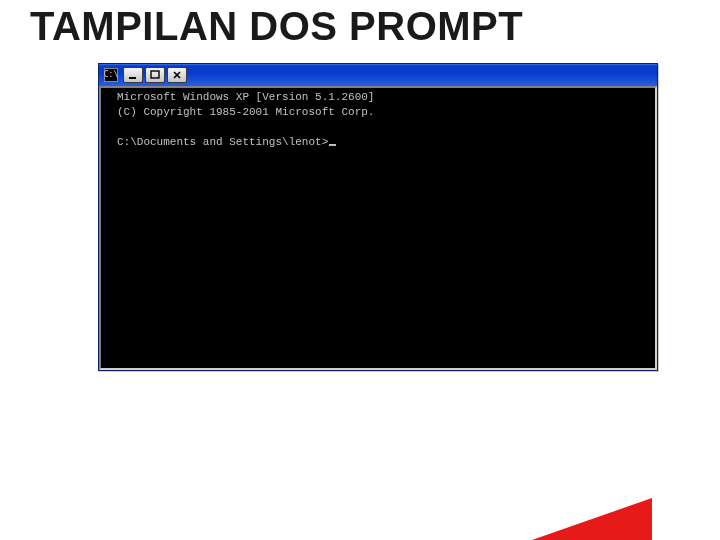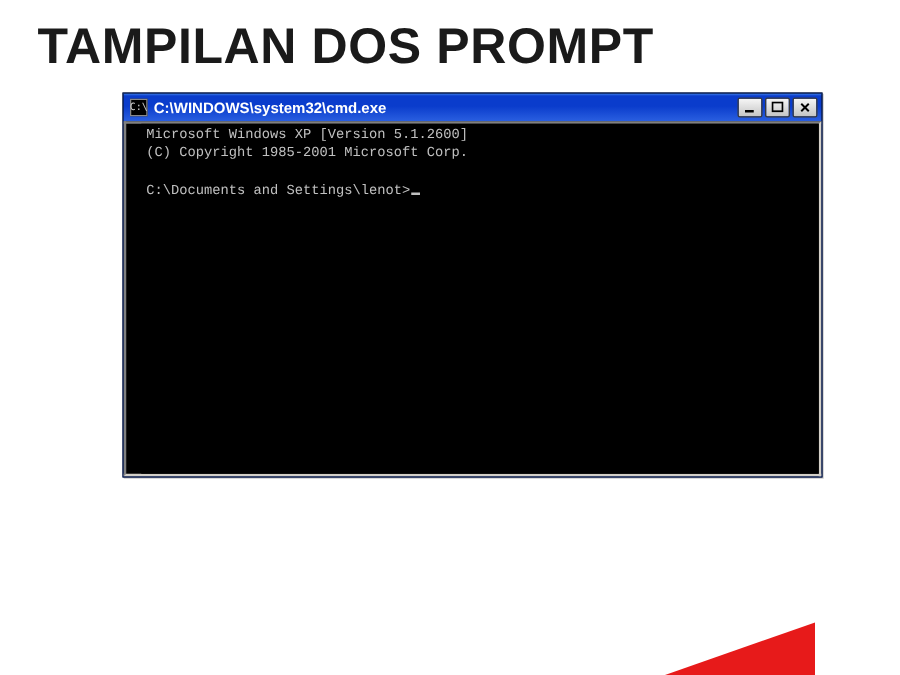--- a/index.html
+++ b/index.html
@@ -1,17 +1,17 @@
 <!DOCTYPE html>
 <html><head>
 <meta charset="utf-8">
 <style>
   * { box-sizing: border-box; margin: 0; padding: 0; }
   html, body { width: 720px; height: 540px; background: #fff; font-family: "Segoe UI", Arial, sans-serif; }
-  .slide { width: 652px; height: 540px; position: relative; padding: 15px 30px; }
+  .slide { width: 652px; height: 540px; position: relative; padding: 4px 30px; }
   .title { font-size: 40px; font-weight: 700; color: #1a1a1a; letter-spacing: 0.5px; margin-bottom: 14px; }
   .body-text { font-size: 24px; color: #111; line-height: 1.35; margin-bottom: 18px; padding-left: 42px; text-indent: -28px; }
   .bullet-sq { display:inline-block; width:13px; height:13px; border:2px solid #000; margin-right:11px; vertical-align: -1px; }
 
   .window { width: 560px; margin-left: 68px; border: 1px solid #0a246a; background: #000; box-shadow: 1px 1px 0 rgba(0,0,0,0.2); }
   .titlebar { height: 22px; background: linear-gradient(to bottom, #3a79e6 0%, #0a3ccc 8%, #0a3ccc 45%, #2a5fe0 100%); display:flex; align-items:center; padding: 0 3px 0 5px; }
   .titlebar-icon { width:14px; height:14px; background:#000; border:1px solid #888; margin-right:5px; display:flex; align-items:center; justify-content:center; }
   .titlebar-icon-inner { font-size:8px; color:#ccc; font-family: monospace; line-height:1; }
   .titlebar-text { color:#fff; font-size:12px; font-family: Tahoma, Arial, sans-serif; font-weight:700; flex:1; white-space:nowrap; overflow:hidden; }
   .win-btns { display:flex; gap:2px; }
@@ -30,21 +30,20 @@
 <div class="slide">
 
   <h1 class="title">TAMPILAN DOS PROMPT</h1>
 
 
   <div class="window">
     <div class="titlebar">
       <div class="titlebar-icon">
         <span class="titlebar-icon-inner">C:\</span>
       </div>
-      <div class="titlebar-text">C:\WINDOWS\system32\cmd.exe</div>
       <div class="win-btns">
         <div class="win-btn">
           <svg width="10" height="10">
               <rect x="1" y="7" width="7" height="2" fill="#000"></rect>
             </svg>
         </div>
         <div class="win-btn">
           <svg width="10" height="10">
               <rect x="1" y="1" width="8" height="7" fill="none" stroke="#000" stroke-width="1.4"></rect>
             </svg>

